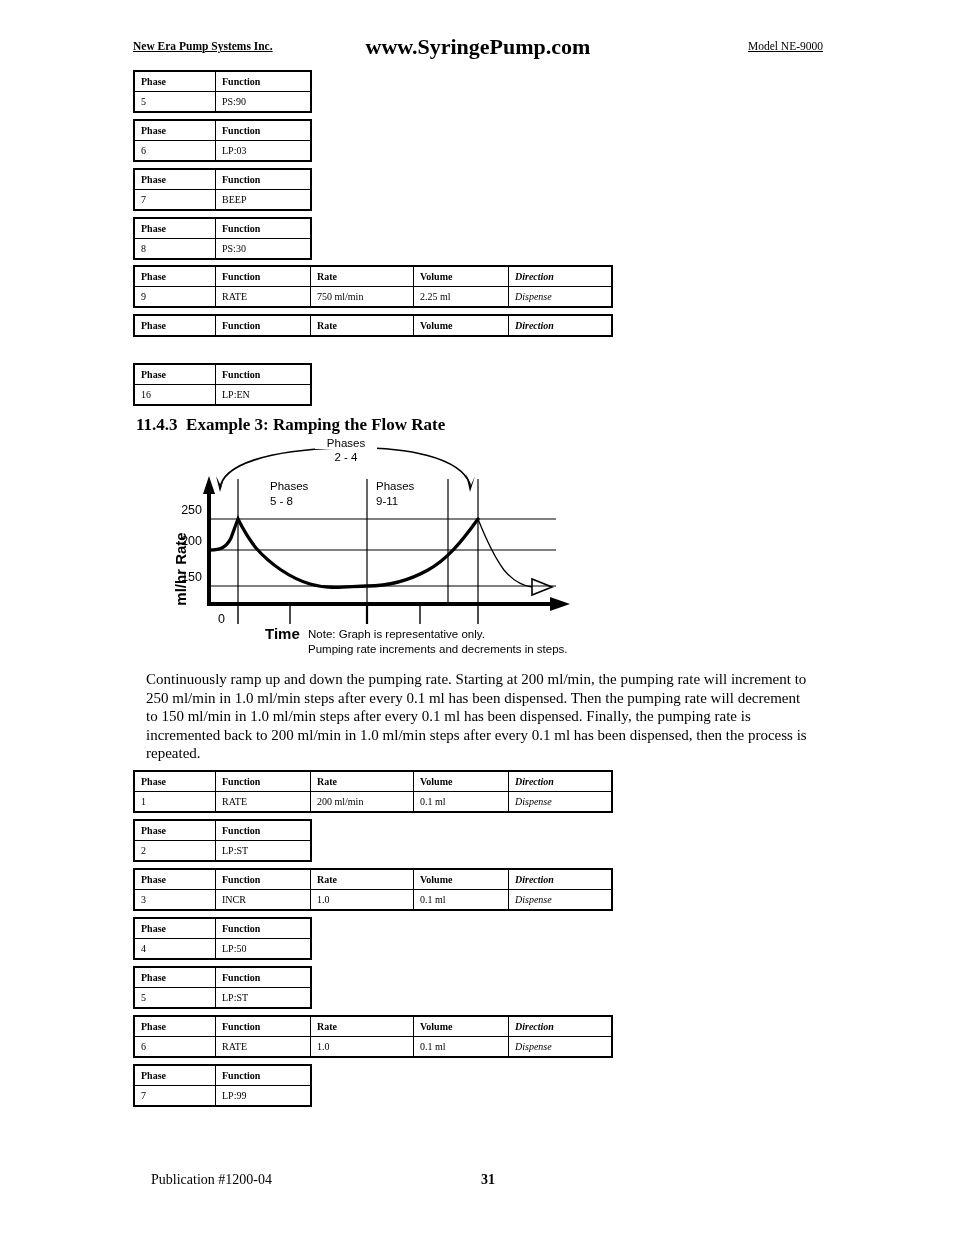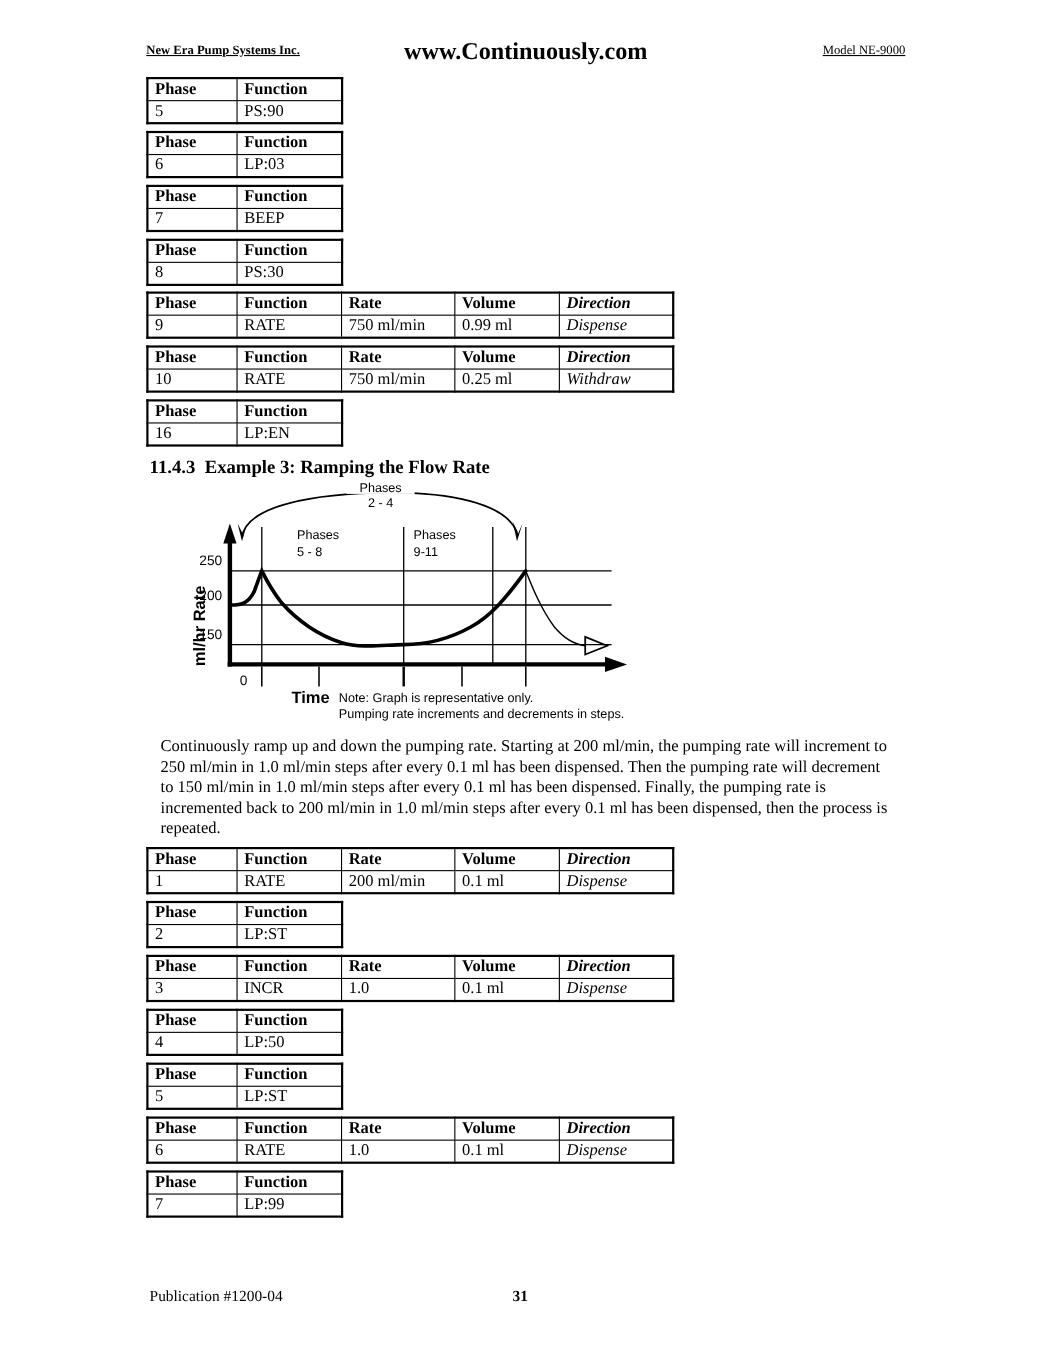--- a/index.html
+++ b/index.html
@@ -51,21 +51,21 @@
     font-weight: normal;
     text-decoration: underline;
     white-space: nowrap;
   }
 
   
   .phase-table {
     position: absolute;
     border-collapse: collapse;
     border: 2px solid #000;
-    font-size: 15px;
+    font-size: 10px;
     background: #fff;
     table-layout: fixed;
   }
   .phase-table td {
     border: 1px solid #000;
     padding: 1px 6px;
     height: 17px;
     line-height: 17px;
     vertical-align: middle;
     white-space: nowrap;
@@ -131,21 +131,21 @@
     top: 670px;
     width: 668px;
     font-size: 15px;
     line-height: 18.6px;
     text-align: left;
   }
 
   
   .footer {
     position: absolute;
-    left: 136px;
+    left: 151px;
     top: 1172px;
     width: 690px;
     height: 20px;
     font-size: 14px;
   }
   .footer-left {
     position: absolute;
     left: 0;
     top: 0;
     white-space: nowrap;
@@ -155,21 +155,21 @@
     left: 330px;
     top: 0;
     font-weight: bold;
   }
 </style>
 </head>
 <body>
 
 <div class="page-header">
   <div class="hdr-left">New Era Pump Systems Inc.</div>
-  <div class="hdr-center">www.Continuously.com</div>
+  <div class="hdr-center">www.SyringePump.com</div>
   <div class="hdr-right">Model NE-9000</div>
 </div>
 
 <table class="phase-table" style="left:133px; top:70px;">
   <tbody>
       <tr class="hrow">
     <td class="c-phase">Phase</td>
     <td class="c-func">Function</td>
   </tr>
   <tr>
@@ -224,41 +224,34 @@
     <td class="c-phase">Phase</td>
     <td class="c-func">Function</td>
     <td class="c-rate">Rate</td>
     <td class="c-vol">Volume</td>
     <td class="c-dir">Direction</td>
   </tr>
   <tr>
     <td class="c-phase">9</td>
     <td class="c-func">RATE</td>
     <td class="c-rate">750 ml/min</td>
-    <td class="c-vol">0.99 ml</td>
+    <td class="c-vol">2.25 ml</td>
     <td class="c-dir">Dispense</td>
   </tr>
 </tbody>
   </table>
 
 <table class="phase-table" style="left:133px; top:314px;">
   <tbody>
       <tr class="hrow">
     <td class="c-phase">Phase</td>
     <td class="c-func">Function</td>
     <td class="c-rate">Rate</td>
     <td class="c-vol">Volume</td>
     <td class="c-dir">Direction</td>
-  </tr>
-  <tr>
-    <td class="c-phase">10</td>
-    <td class="c-func">RATE</td>
-    <td class="c-rate">750 ml/min</td>
-    <td class="c-vol">0.25 ml</td>
-    <td class="c-dir">Withdraw</td>
   </tr>
 </tbody>
   </table>
 
 <table class="phase-table" style="left:133px; top:363px;">
   <tbody>
       <tr class="hrow">
     <td class="c-phase">Phase</td>
     <td class="c-func">Function</td>
   </tr>

